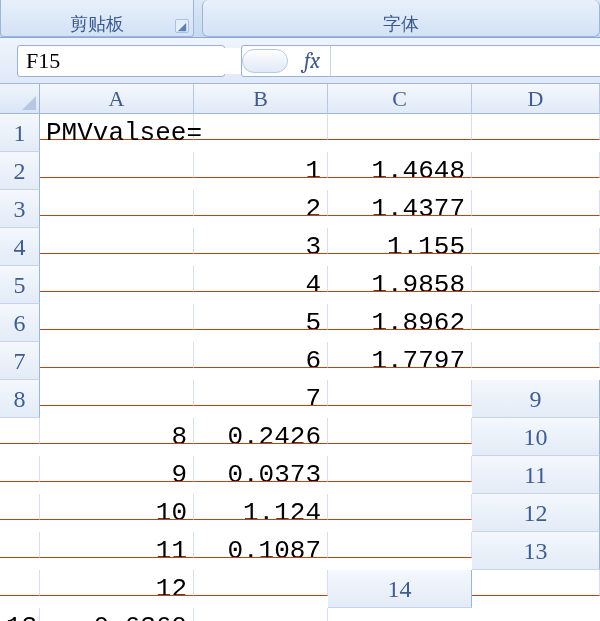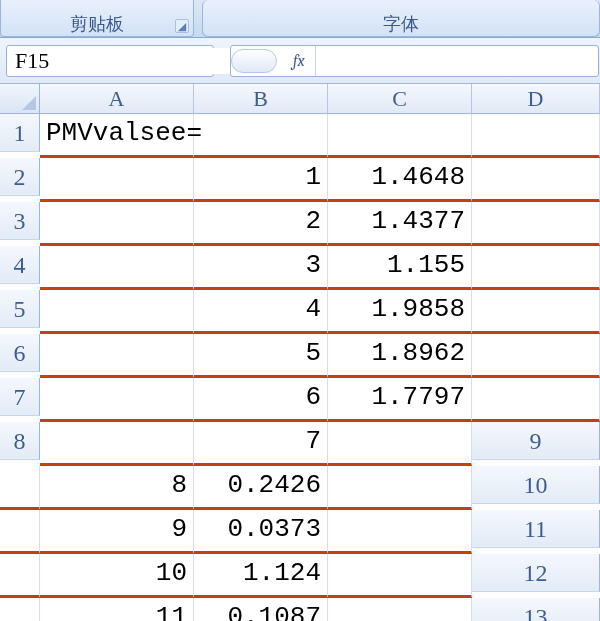--- a/index.html
+++ b/index.html
@@ -46,21 +46,21 @@
       justify-content: center;
       background: #e4eefb;
     }
     
     .formula-row {
       display: flex;
       align-items: center;
       height: 46px;
       background: linear-gradient(#eef4fc, #dfe9f8);
       border-bottom: 1px solid #9fb7da;
-      padding: 6px 6px;
+      padding: 6px 17px;
     }
     .name-box-wrap {
       display: flex;
       align-items: center;
       background: #fff;
       border: 1px solid #99b2d8;
       border-radius: 3px;
       height: 32px;
       width: 208px;
       padding: 0 8px;
@@ -89,21 +89,21 @@
       width: 46px;
       height: 24px;
       margin: 0 6px 0 0;
       border: 1px solid #b8c9e4;
       border-radius: 12px;
       background: linear-gradient(#fefefe, #e0e9f6);
     }
     .fx-label {
       font-style: italic;
       font-family: "Cambria", serif;
-      font-size: 16px;
+      font-size: 22px;
       color: #41598a;
       padding: 0 10px;
       border-right: 1px solid #c8d6ec;
       height: 100%;
       display: flex;
       align-items: center;
     }
     .formula-input { flex: 1; border: none; outline: none; font: inherit; padding: 0 6px; background: transparent; }
     
     .sheet {
@@ -141,22 +141,22 @@
       border-right: 1px solid #9fb5d8;
       border-bottom: 1px solid #c7d5ec;
       color: #3f5d8f;
       text-align: center;
       height: 38px;
       line-height: 38px;
       font-size: 24px;
     }
     .cell {
       border-right: 1px solid #d6dfee;
-      border-bottom: 3px solid #c2410c;
-      height: 44px;
+      border-bottom: 1px solid #c2410c;
+      height: 26px;
       line-height: 38px;
       padding: 0 6px;
       font-family: "Courier New", "SimSun", monospace;
       font-size: 26px;
       color: #000;
       white-space: nowrap;
       overflow: hidden;
     }
     .cell.num { text-align: right; font-family: "Courier New", monospace; }
     .cell.txt { text-align: left; }

